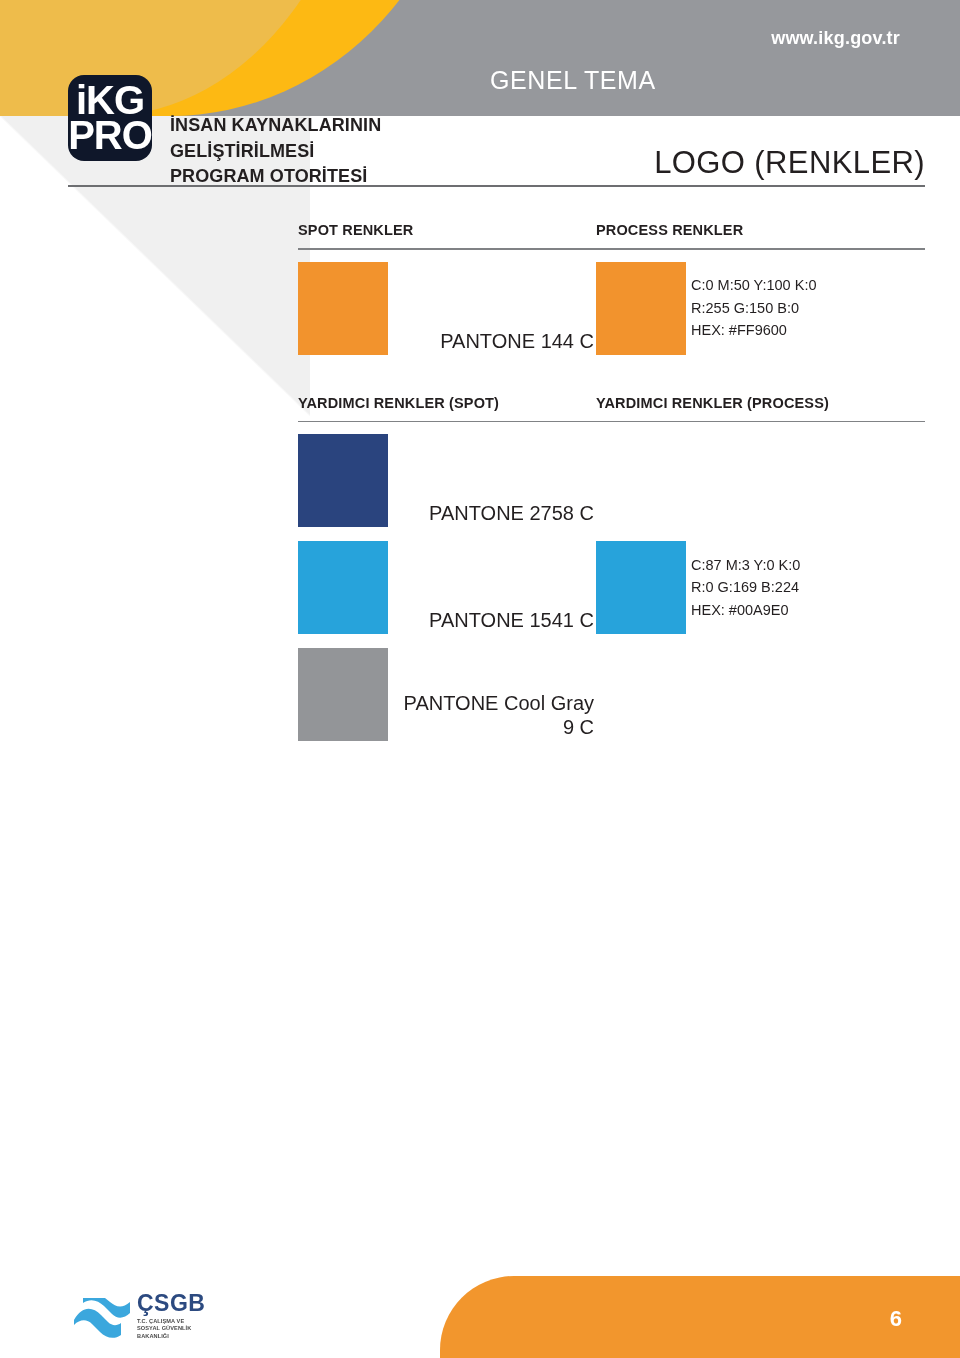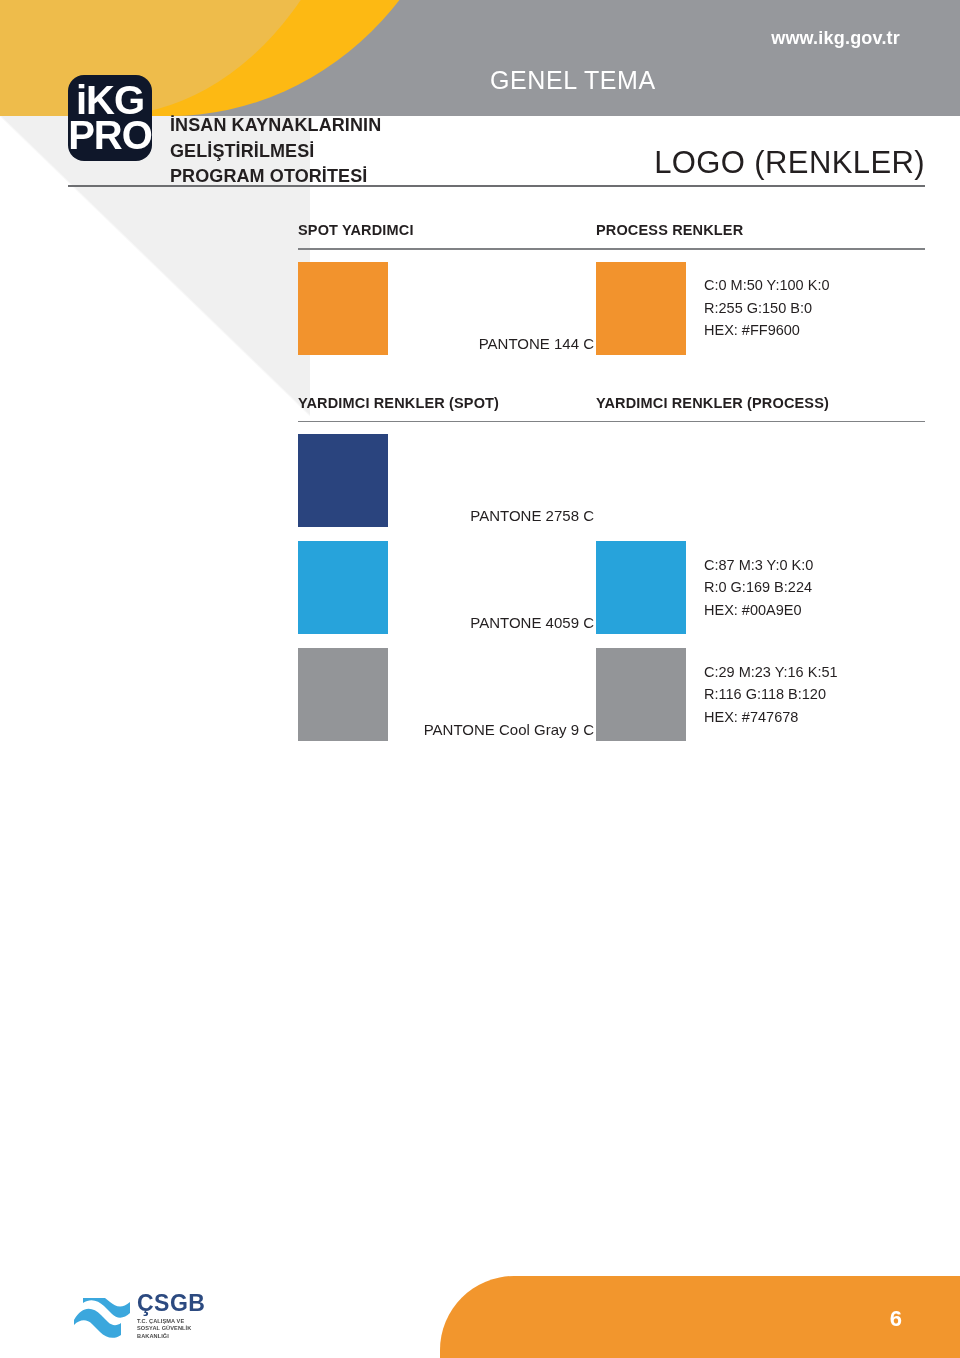--- a/index.html
+++ b/index.html
@@ -65,24 +65,24 @@
   .sect-head.spot{width:298px;}
   .sect-rule{width:627px;height:1.6px;background:#808285;margin-top:10px;}
 
   .rows{margin-top:12px;}
   .row{display:flex;align-items:stretch;height:93px;margin-bottom:7px;}
   .col-spot{width:298px;display:flex;align-items:flex-end;}
   .col-proc{width:329px;display:flex;align-items:center;}
   .swatch{width:90px;height:93px;flex:0 0 90px;}
   .spot-label{
     flex:1;text-align:right;padding-right:2px;padding-bottom:2px;
-    font-size:15px;color:#231f20;line-height:1.2;
+    font-size:20px;color:#231f20;line-height:1.2;
   }
   .proc-info{
-    padding-left:18px;font-size:14.5px;color:#231f20;line-height:1.55;
+    padding-left:5px;font-size:14.5px;color:#231f20;line-height:1.55;
   }
 
   .gap{height:33px;}
 
   
   .footer-band{
     position:absolute;left:440px;bottom:0;width:520px;height:82px;
     background:#f2962d;border-top-left-radius:74px;
   }
   .page-num{
@@ -124,21 +124,21 @@
   </div>
 </div>
 
 <div class="logo-renkler">LOGO (RENKLER)</div>
 <div class="title-rule"></div>
 
 <div class="content">
 
   <div class="sect">
     <div class="sect-heads">
-      <div class="sect-head spot">SPOT YARDIMCI</div>
+      <div class="sect-head spot">SPOT RENKLER</div>
       <div class="sect-head">PROCESS RENKLER</div>
     </div>
     <div class="sect-rule"></div>
     <div class="rows">
 
       <div class="row">
         <div class="col-spot">
           <div class="swatch" style="background:#F2932D"></div>
           <div class="spot-label">PANTONE 144 C</div>
         </div>
@@ -168,44 +168,36 @@
       <div class="row" style="margin-bottom:14px">
         <div class="col-spot">
           <div class="swatch" style="background:#2A447E"></div>
           <div class="spot-label">PANTONE 2758 C</div>
         </div>
       </div>
 
       <div class="row" style="margin-bottom:14px">
         <div class="col-spot">
           <div class="swatch" style="background:#27A3DB"></div>
-          <div class="spot-label">PANTONE 4059 C</div>
+          <div class="spot-label">PANTONE 1541 C</div>
         </div>
         <div class="col-proc">
           <div class="swatch" style="background:#27A3DB"></div>
           <div class="proc-info">
             <div>C:87 M:3 Y:0 K:0</div>
             <div>R:0 G:169 B:224</div>
             <div>HEX: #00A9E0</div>
           </div>
         </div>
       </div>
 
       <div class="row">
         <div class="col-spot">
           <div class="swatch" style="background:#939598"></div>
           <div class="spot-label">PANTONE Cool Gray 9 C</div>
-        </div>
-        <div class="col-proc">
-          <div class="swatch" style="background:#939598"></div>
-          <div class="proc-info">
-            <div>C:29 M:23 Y:16 K:51</div>
-            <div>R:116 G:118 B:120</div>
-            <div>HEX: #747678</div>
-          </div>
         </div>
       </div>
 
     </div>
   </div>
 
 </div>
 
 <div class="footer-band"></div>
 <div class="page-num">6</div>

